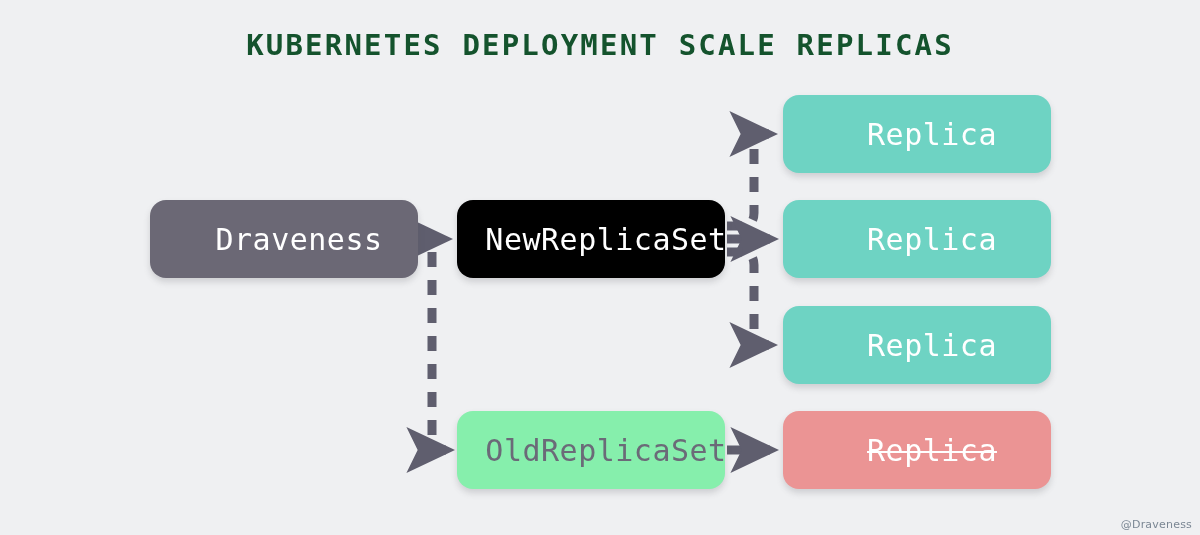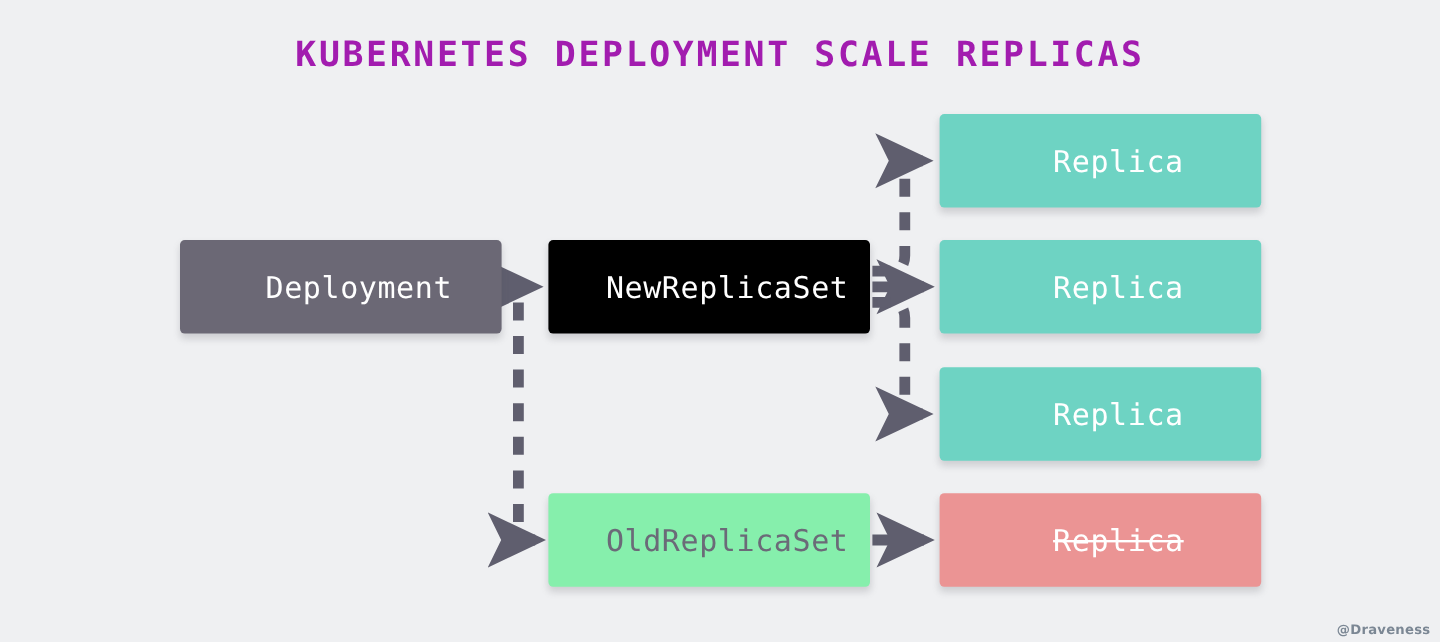--- a/index.html
+++ b/index.html
@@ -22,32 +22,32 @@
   #diagram-title {
     position: absolute;
     left: 0;
     top: 28px;
     width: 1200px;
     text-align: center;
     font-family: "DejaVu Sans Mono", "Liberation Mono", monospace;
     font-size: 29px;
     font-weight: 700;
     letter-spacing: 2.2px;
-    color: #a21caf;
+    color: #14532d;
     white-space: pre;
   }
   .node {
     position: absolute;
     box-sizing: border-box;
-    border-radius: 4px;
+    border-radius: 16px;
     display: flex;
     align-items: center;
     justify-content: center;
     font-family: "DejaVu Sans Mono", "Liberation Mono", monospace;
-    font-size: 25px;
+    font-size: 30px;
     letter-spacing: 0.5px;
     box-shadow: 0 4px 6px rgba(90, 90, 100, 0.22);
     white-space: pre;
     padding-left: 30px;
   }
   .node-deployment {
     background: #6b6875;
     color: #ffffff;
   }
   .node-new-rs {
@@ -75,21 +75,21 @@
     width: 1200px;
     height: 535px;
     pointer-events: none;
   }
   #watermark {
     position: absolute;
     right: 8px;
     bottom: 4px;
     font-family: "DejaVu Sans", "Liberation Sans", sans-serif;
     font-size: 11px;
-    font-weight: 700;
+    font-weight: 400;
     color: #7b8794;
     letter-spacing: 0.2px;
   }
 </style>
 </head>
 <body>
 
 <div id="canvas">
 
   <div id="diagram-title">KUBERNETES DEPLOYMENT SCALE REPLICAS</div>
@@ -110,21 +110,21 @@
 
       <path d="M 727 239 L 770 239" marker-end="url(#arrowhead)"></path>
 
       <path d="M 727 252 L 741 252 Q 754 252 754 265 L 754 332 Q 754 345 767 345 L 769 345" marker-end="url(#arrowhead)"></path>
 
       <path d="M 727 450 L 770 450" marker-end="url(#arrowhead)"></path>
     </g>
   </svg>
 
   <div class="node node-deployment" style="left:150px; top:200px; width:268px; height:78px;">
-    <span>Deployment</span>
+    <span>Draveness</span>
   </div>
 
   <div class="node node-new-rs" style="left:457px; top:200px; width:268px; height:78px;">
     <span>NewReplicaSet</span>
   </div>
 
   <div class="node node-old-rs" style="left:457px; top:411px; width:268px; height:78px;">
     <span>OldReplicaSet</span>
   </div>
 

